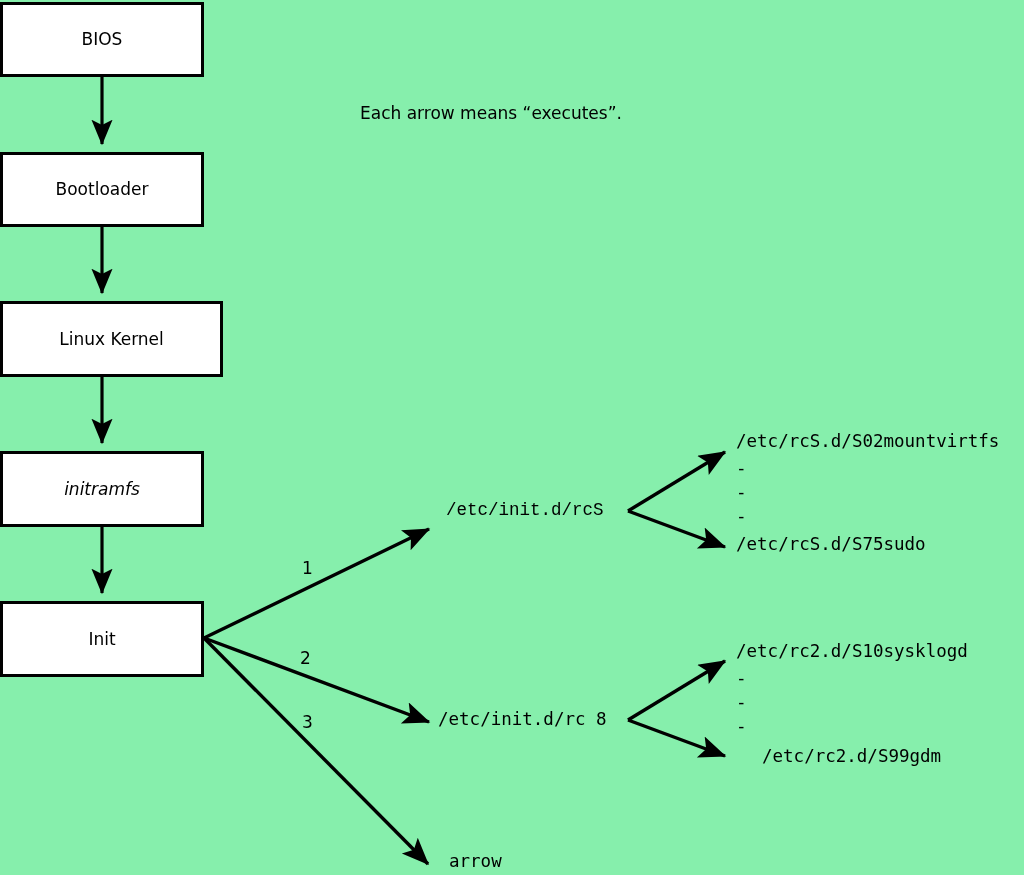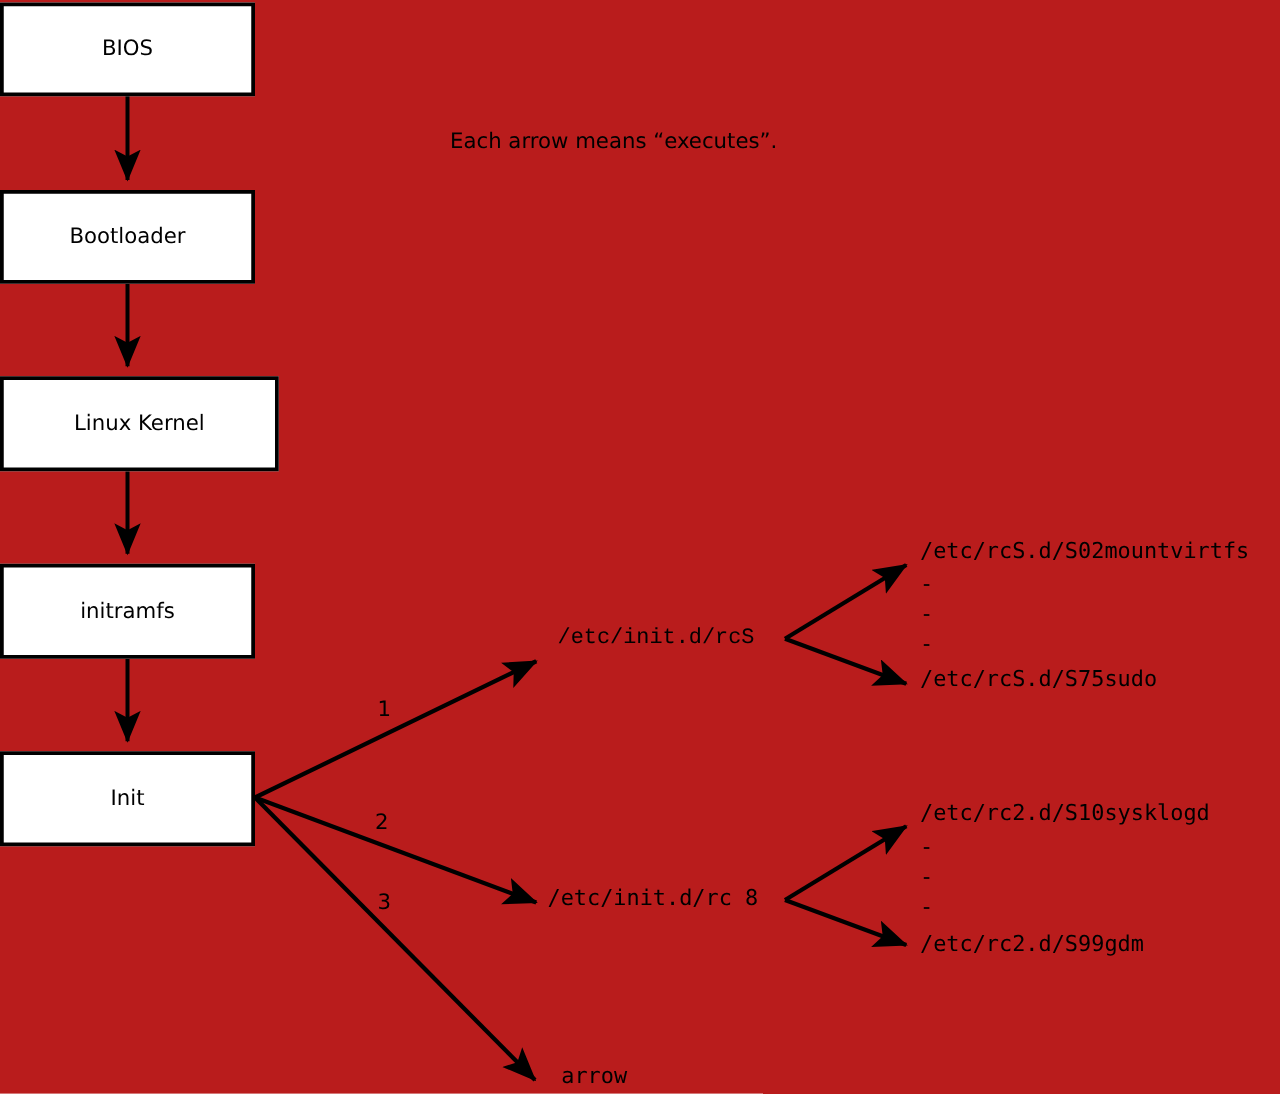--- a/index.html
+++ b/index.html
@@ -4,21 +4,21 @@
 <style>
   html, body {
     margin: 0;
     padding: 0;
     background: #ffffff;
   }
   #diagram-root {
     position: relative;
     width: 1024px;
     height: 875px;
-    background: #b91c1c;
+    background: #86efac;
     overflow: hidden;
     font-family: "Liberation Sans", sans-serif;
   }
   svg.edge-layer {
     position: absolute;
     left: 0;
     top: 0;
     width: 1024px;
     height: 875px;
     pointer-events: none;
@@ -103,21 +103,21 @@
   </div>
 
   <div class="proc-box" style="left:0px; top:152px; width:204px; height:75px;">
     <span class="proc-box-label">Bootloader</span>
   </div>
 
   <div class="proc-box" style="left:0px; top:301px; width:223px; height:76px;">
     <span class="proc-box-label">Linux Kernel</span>
   </div>
 
-  <div class="proc-box" style="left:0px; top:451px; width:204px; height:76px;">
+  <div class="proc-box" style="left:0px; top:451px; width:204px; height:76px;font-style:italic;">
     <span class="proc-box-label">initramfs</span>
   </div>
 
   <div class="proc-box" style="left:0px; top:601px; width:204px; height:76px;">
     <span class="proc-box-label">Init</span>
   </div>
 
   <div class="caption-note" style="left:360px; top:105px;">Each arrow means “executes”.</div>
 
   <div class="edge-number" style="left:302px; top:560px;">1</div>
@@ -133,15 +133,15 @@
   <div class="mono-label" style="left:736px; top:433px;">/etc/rcS.d/S02mountvirtfs</div>
   <div class="dash-mark" style="left:736px; top:460px;">-</div>
   <div class="dash-mark" style="left:736px; top:484px;">-</div>
   <div class="dash-mark" style="left:736px; top:508px;">-</div>
   <div class="mono-label" style="left:736px; top:536px;">/etc/rcS.d/S75sudo</div>
 
   <div class="mono-label" style="left:736px; top:643px;">/etc/rc2.d/S10sysklogd</div>
   <div class="dash-mark" style="left:736px; top:670px;">-</div>
   <div class="dash-mark" style="left:736px; top:694px;">-</div>
   <div class="dash-mark" style="left:736px; top:718px;">-</div>
-  <div class="mono-label" style="left:736px; top:748px;">/etc/rc2.d/S99gdm</div>
+  <div class="mono-label" style="left:762px; top:748px;">/etc/rc2.d/S99gdm</div>
 
 </div>
 
 </body></html>

